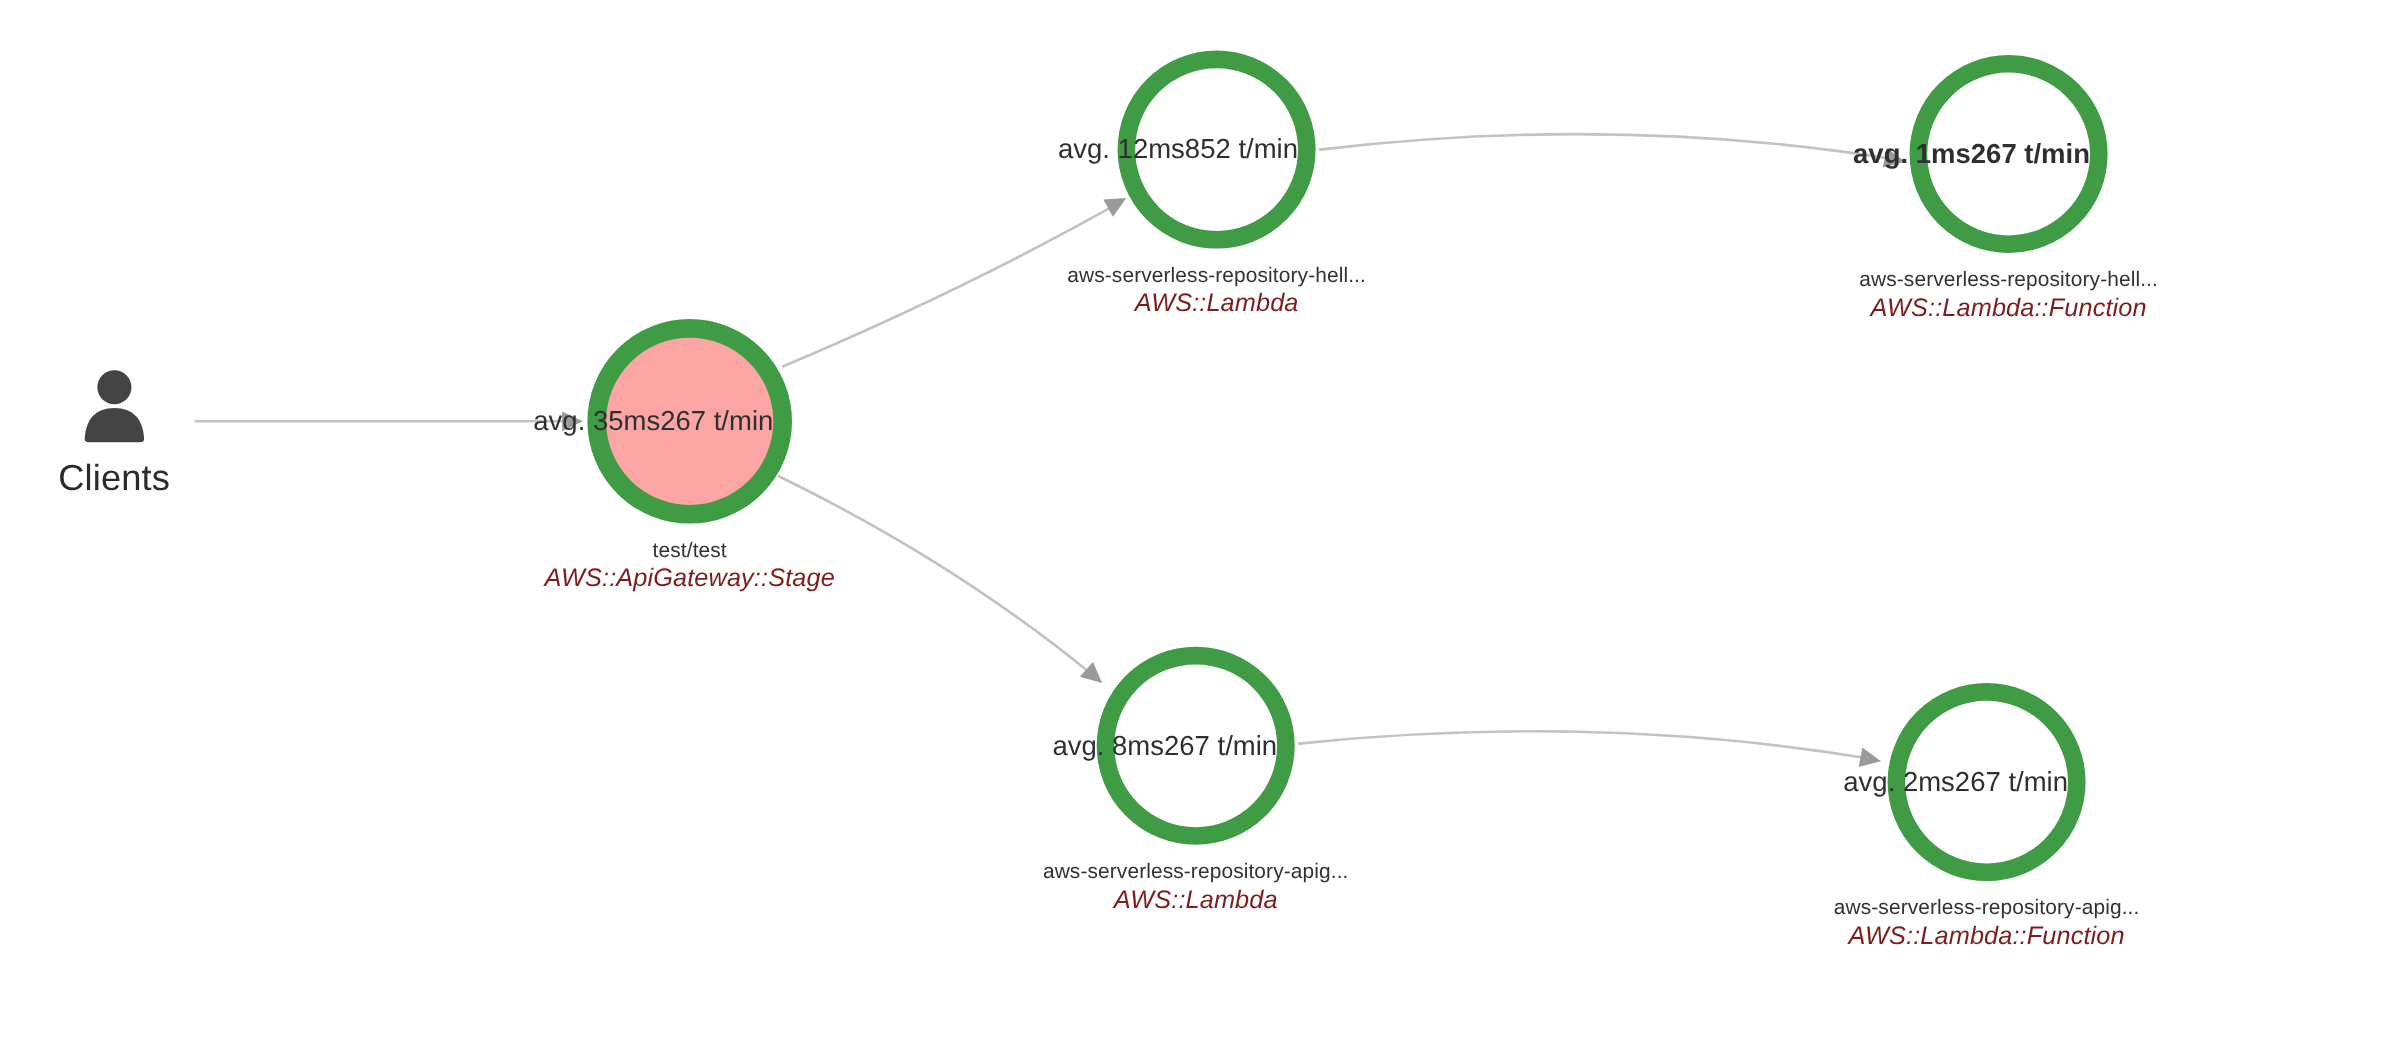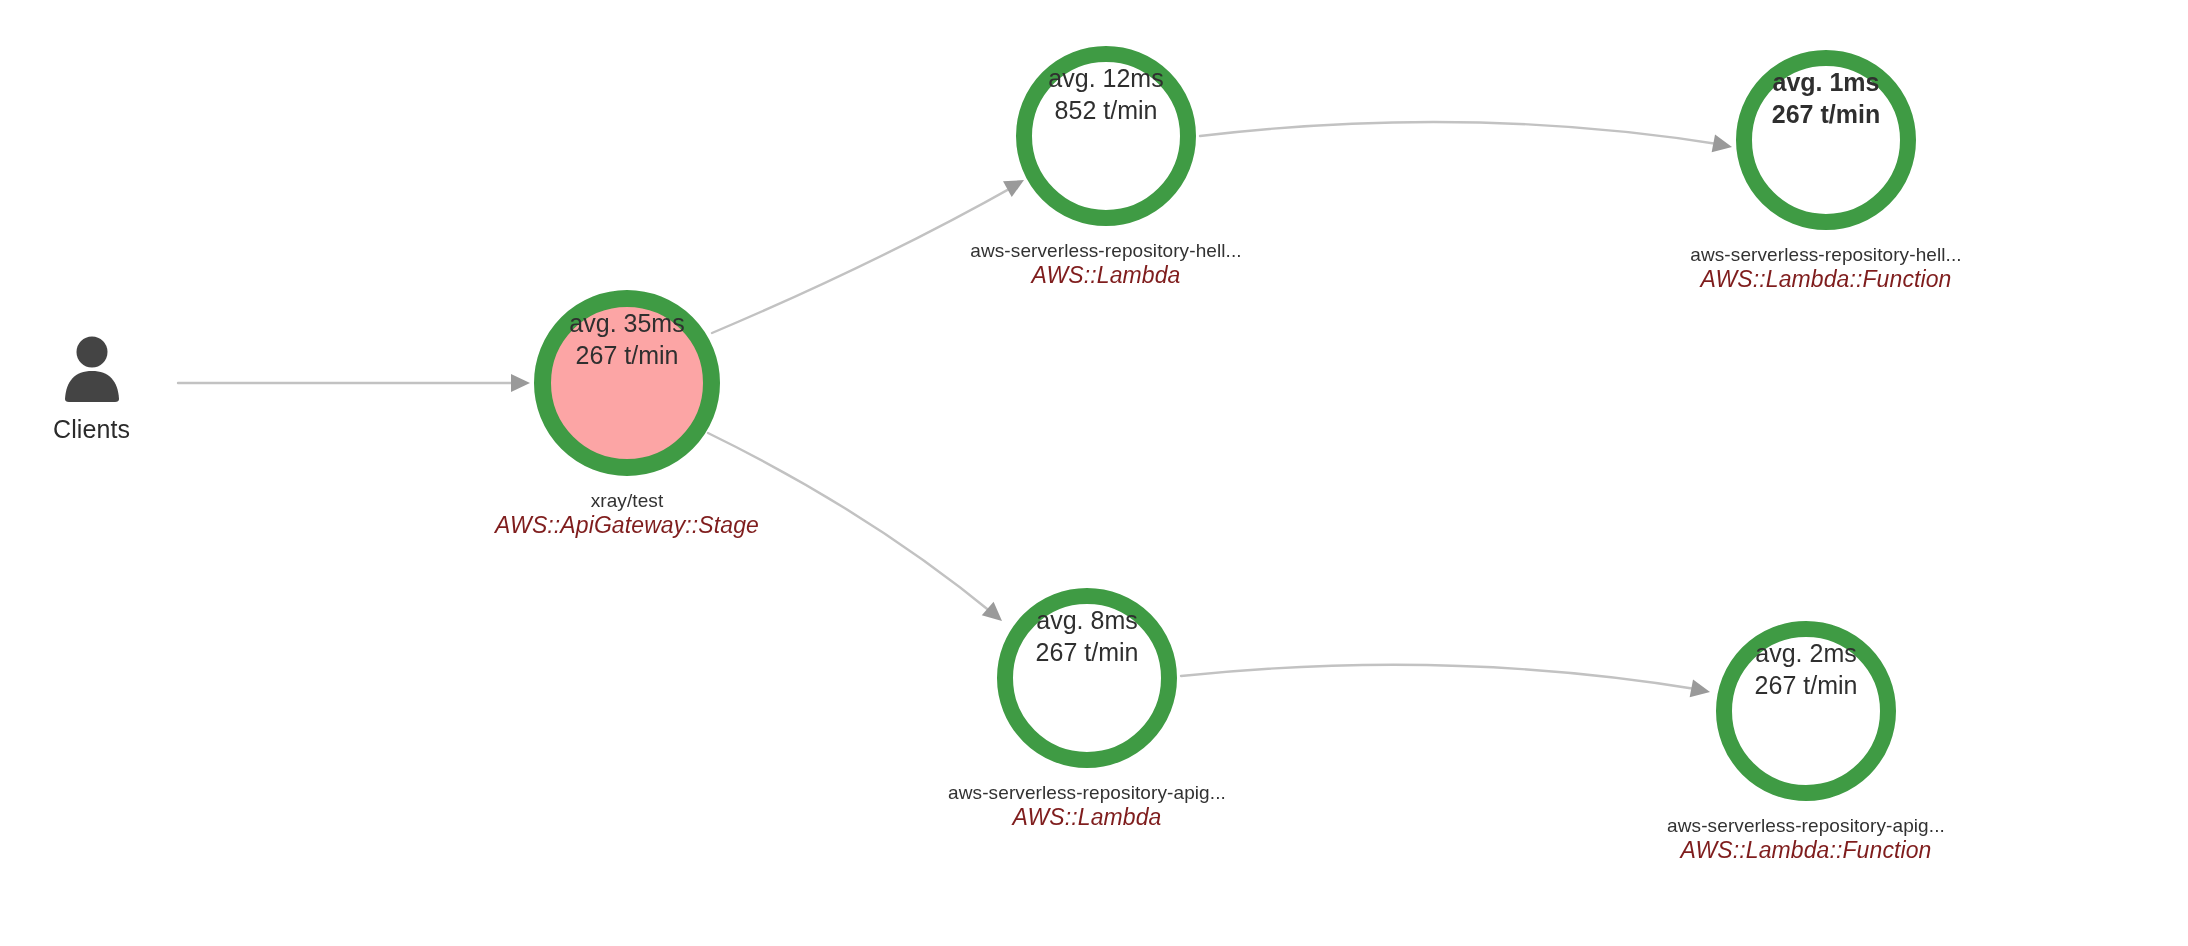--- a/index.html
+++ b/index.html
@@ -36,42 +36,42 @@
     flex-direction: column;
     align-items: center;
   }
   .client-icon {
     width: 72px;
     height: 72px;
     display: block;
   }
   .client-label {
     margin-top: 10px;
-    font-size: 25px;
+    font-size: 33px;
     color: #2b2b2b;
     white-space: nowrap;
     letter-spacing: 0.1px;
   }
 
   
   .service-node {
     position: absolute;
     display: flex;
     flex-direction: column;
     align-items: center;
   }
   .donut {
     position: relative;
     border-radius: 50%;
     background: #ffffff;
     box-sizing: border-box;
     display: flex;
-    flex-direction: column;
+    flex-direction: row;
     align-items: center;
-    justify-content: flex-start;
+    justify-content: flex-end;
   }
   .donut .metric-time,
   .donut .metric-rate {
     font-size: 25px;
     color: #2f2f2f;
     line-height: 1.28;
     white-space: nowrap;
   }
   .node-name {
     margin-top: 14px;
@@ -115,21 +115,21 @@
     </svg>
     <div class="client-label">Clients</div>
   </div>
 
   <div id="node-host">
       <div class="service-node" style="left: 534px; top: 290px; width: 186px;">
         <div class="donut" style="width: 186px; height: 186px; border: 17px solid rgb(63, 155, 68); background: #fca5a5;">
           <div class="metric-time">avg. 35ms</div>
           <div class="metric-rate">267 t/min</div>
         </div>
-        <div class="node-name">xray/test</div>
+        <div class="node-name">test/test</div>
         <div class="node-type">AWS::ApiGateway::Stage</div>
       </div>
       <div class="service-node" style="left: 1016px; top: 46px; width: 180px;">
         <div class="donut" style="width: 180px; height: 180px; border: 16px solid rgb(63, 155, 68); background: rgb(255, 255, 255);">
           <div class="metric-time">avg. 12ms</div>
           <div class="metric-rate">852 t/min</div>
         </div>
         <div class="node-name">aws-serverless-repository-hell...</div>
         <div class="node-type">AWS::Lambda</div>
       </div>

